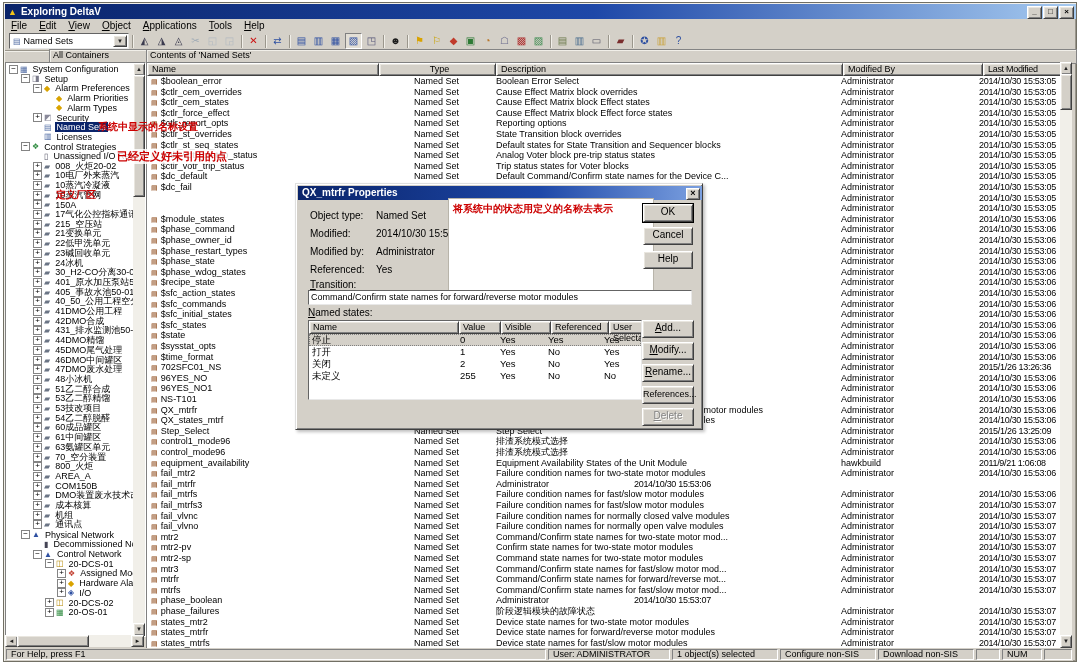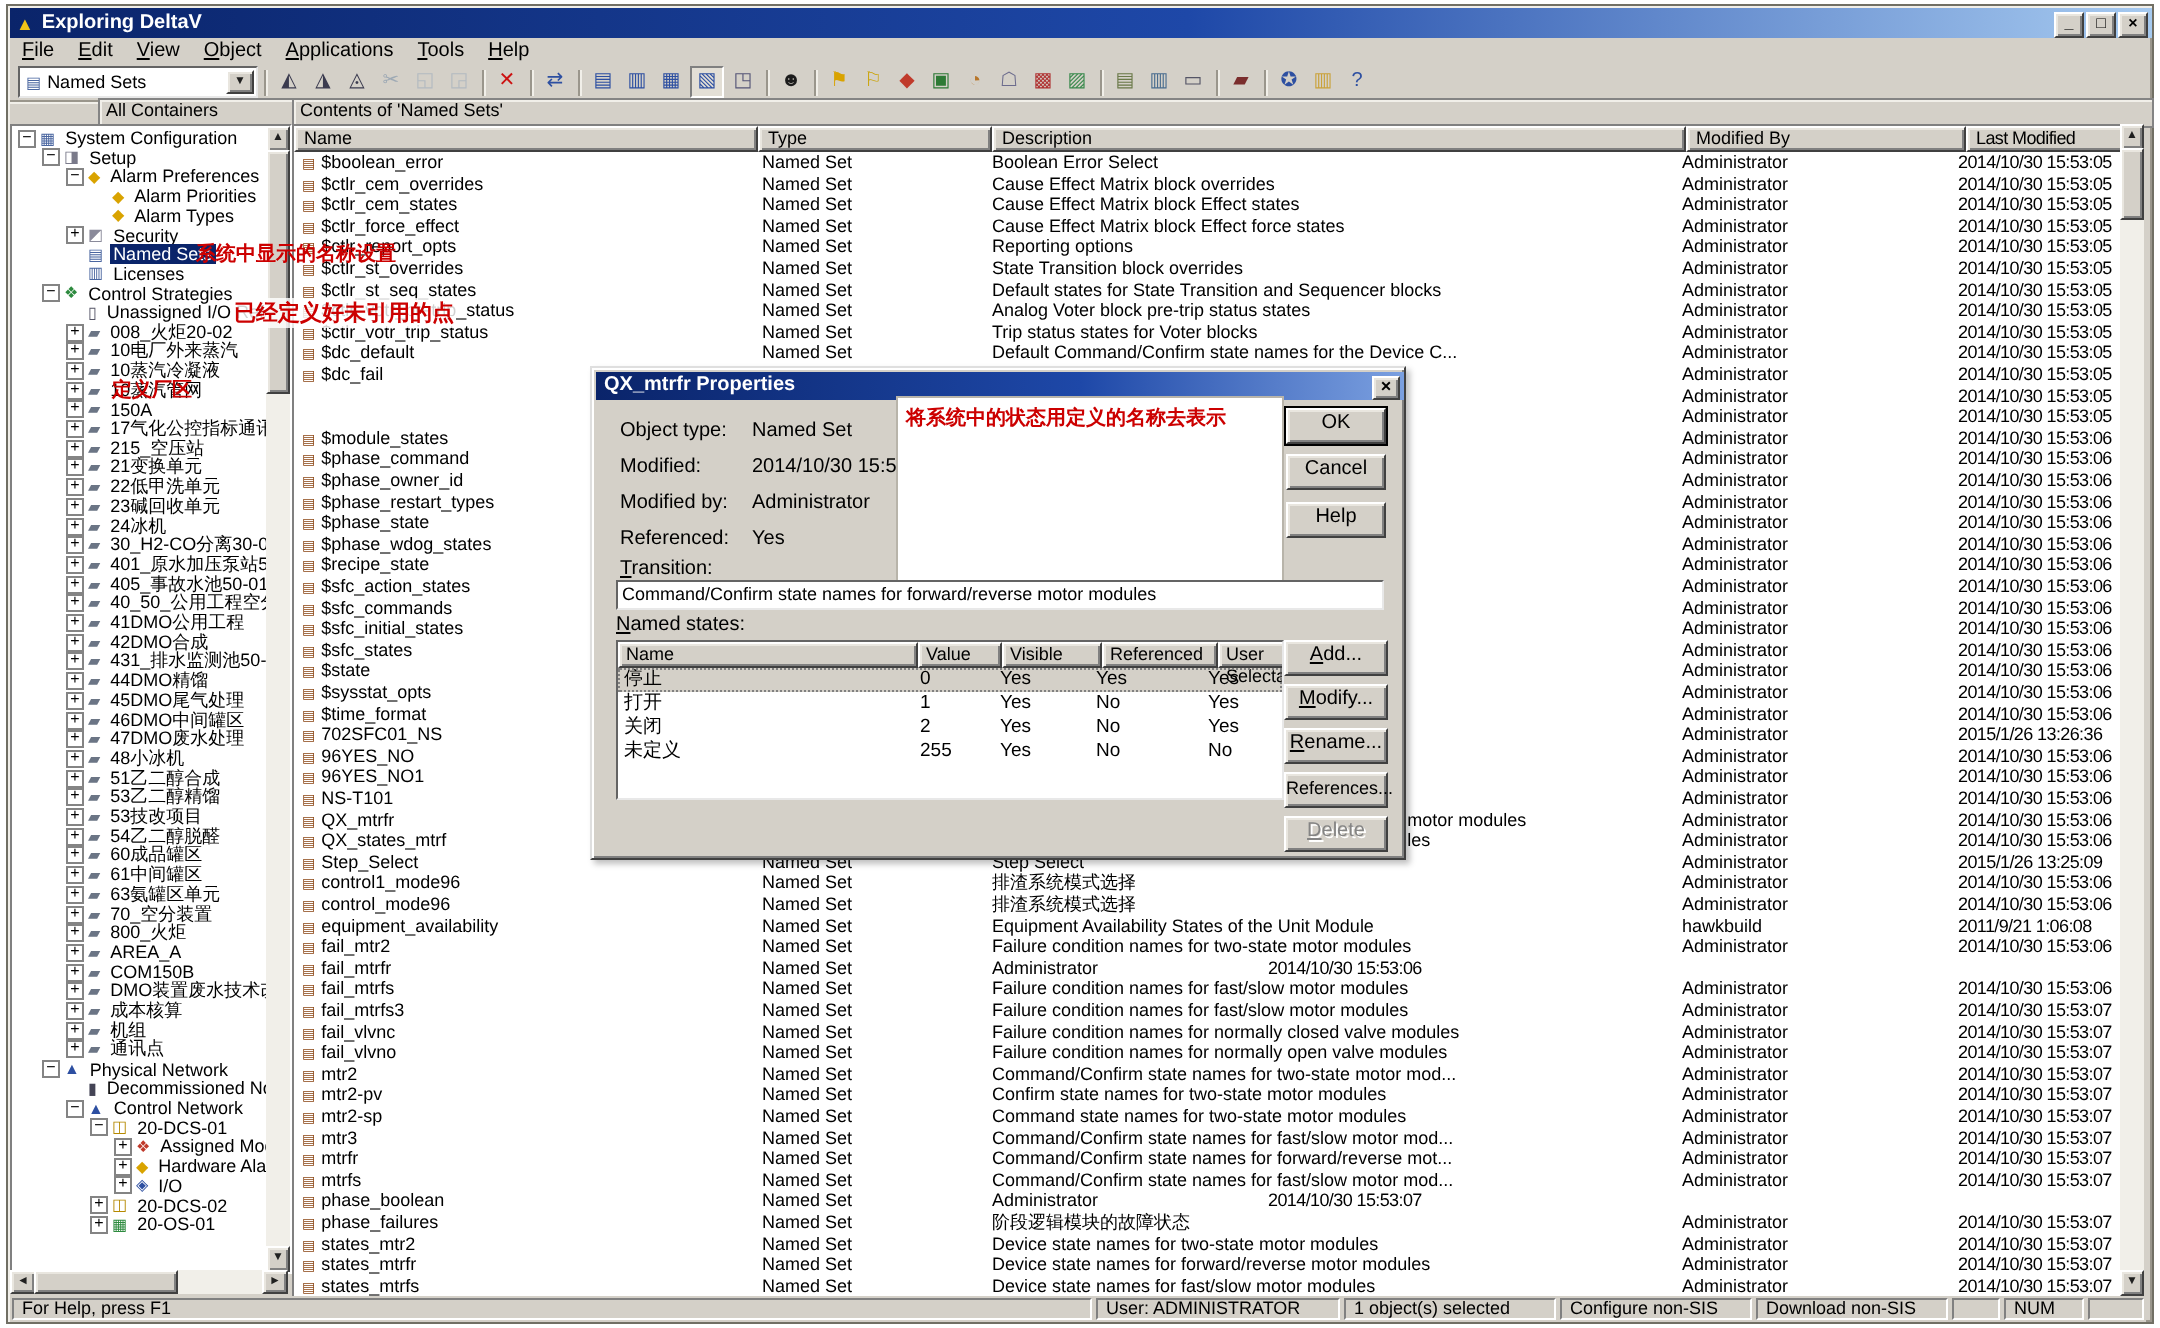--- a/index.html
+++ b/index.html
@@ -49,39 +49,39 @@
     font-size:6px;color:#202020;text-align:center;line-height:10px;}
   .sb-track{background:#f1efe9;}
   .sb-thumb{background:#d4d0c8;border:1px solid;border-color:#fff #404040 #404040 #fff;box-shadow:inset 1px 1px 0 #e9e6df,inset -1px -1px 0 #808080;}
   
   #table-wrap{left:142px;top:59px;width:916px;height:586px;background:#fff;border:1px solid #808080;border-color:#808080 #fff #fff #808080;overflow:hidden;}
   #thead{position:absolute;left:0;top:0;right:0;height:13px;display:flex;}
   .th{font-size:9px;line-height:11px;padding-left:4px;flex:none;}
   #rows{position:absolute;left:0;top:13px;right:0;bottom:0;overflow:hidden;}
   .r{position:absolute;left:0;right:0;height:10.6px;display:flex;font-size:9px;line-height:10.6px;white-space:nowrap;}
   .c{flex:none;overflow:hidden;padding-left:4px;}
-  .c-name{width:226px;}.c-type{width:111px;}.c-desc{width:341px;}.c-by{width:134px;}.c-date{width:84px;letter-spacing:-0.3px;}
+  .c-name{width:226px;}.c-type{width:111px;text-align:center;}.c-desc{width:341px;}.c-by{width:134px;}.c-date{width:84px;letter-spacing:-0.3px;}
   .ns-ico{color:#8b4513;font-size:7px;margin-right:3px;}
   
   #statusbar{left:1px;top:645px;width:1068px;height:13px;background:#d4d0c8;display:flex;font-size:9px;}
   .seg{border:1px solid;border-color:#808080 #fff #fff #808080;margin:1px;line-height:9px;padding:0 4px;white-space:nowrap;overflow:hidden;}
   
   #dialog{left:291px;top:180px;width:406px;height:245px;background:#d4d0c8;
     border:1px solid;border-color:#dfdfdf #404040 #404040 #dfdfdf;box-shadow:inset 1px 1px 0 #fff,inset -1px -1px 0 #808080, 2px 2px 3px rgba(0,0,0,.25);}
   #dlg-title{position:absolute;left:2px;top:2px;width:400px;height:14px;background:linear-gradient(90deg,#0a246a,#1e48a8 60%,#7ba0e0);
     color:#fff;font-weight:bold;font-size:10px;line-height:14px;padding-left:4px;}
   #dlg-close{position:absolute;right:2px;top:2px;width:12px;height:10px;font-size:9px;line-height:8px;}
   .dlbl{position:absolute;font-size:10px;color:#000;}
   .dval{position:absolute;font-size:10px;color:#000;}
   .dlg-btn{position:absolute;width:48px;height:16px;font-size:10px;text-align:center;line-height:14px;}
   .dlg-btn.def{outline:1px solid #000;}
   .dlg-btn.u::first-letter{text-decoration:underline;}
   .dlg-btn.disabled{color:#848484;text-shadow:1px 1px 0 #fff;}
   .u1::first-letter{text-decoration:underline;}
-  #dlg-note{position:absolute;left:152px;top:14px;width:192px;height:92px;background:#fff;border:1px solid #b8b4aa;}
+  #dlg-note{position:absolute;left:152px;top:14px;width:192px;height:92px;background:#fff;border:1px solid #b8b4aa;padding-left:12px;}
   #dlg-desc{position:absolute;left:12px;top:106px;width:380px;height:13px;font-size:9px;line-height:13px;padding-left:2px;white-space:nowrap;overflow:hidden;}
   #nstates{position:absolute;left:12px;top:136px;width:332px;height:78px;background:#fff;overflow:hidden;}
   #ns-head{display:flex;height:13px;}
   .nsh{flex:none;font-size:9px;line-height:11px;padding-left:3px;}
   .nsr{display:flex;height:12px;font-size:9.5px;line-height:12px;}
   .nsc{flex:none;overflow:hidden;padding-left:3px;white-space:nowrap;}
   .ns1{width:145px;}.ns2{width:37px;}.ns3{width:45px;}.ns4{width:53px;}.ns5{width:46px;}
   .nsr.sel{background:#d4d0c8;outline:1px dotted #808080;outline-offset:-1px;}
   
   .ann{position:absolute;color:#cc0000;font-weight:bold;z-index:60;white-space:nowrap;}

